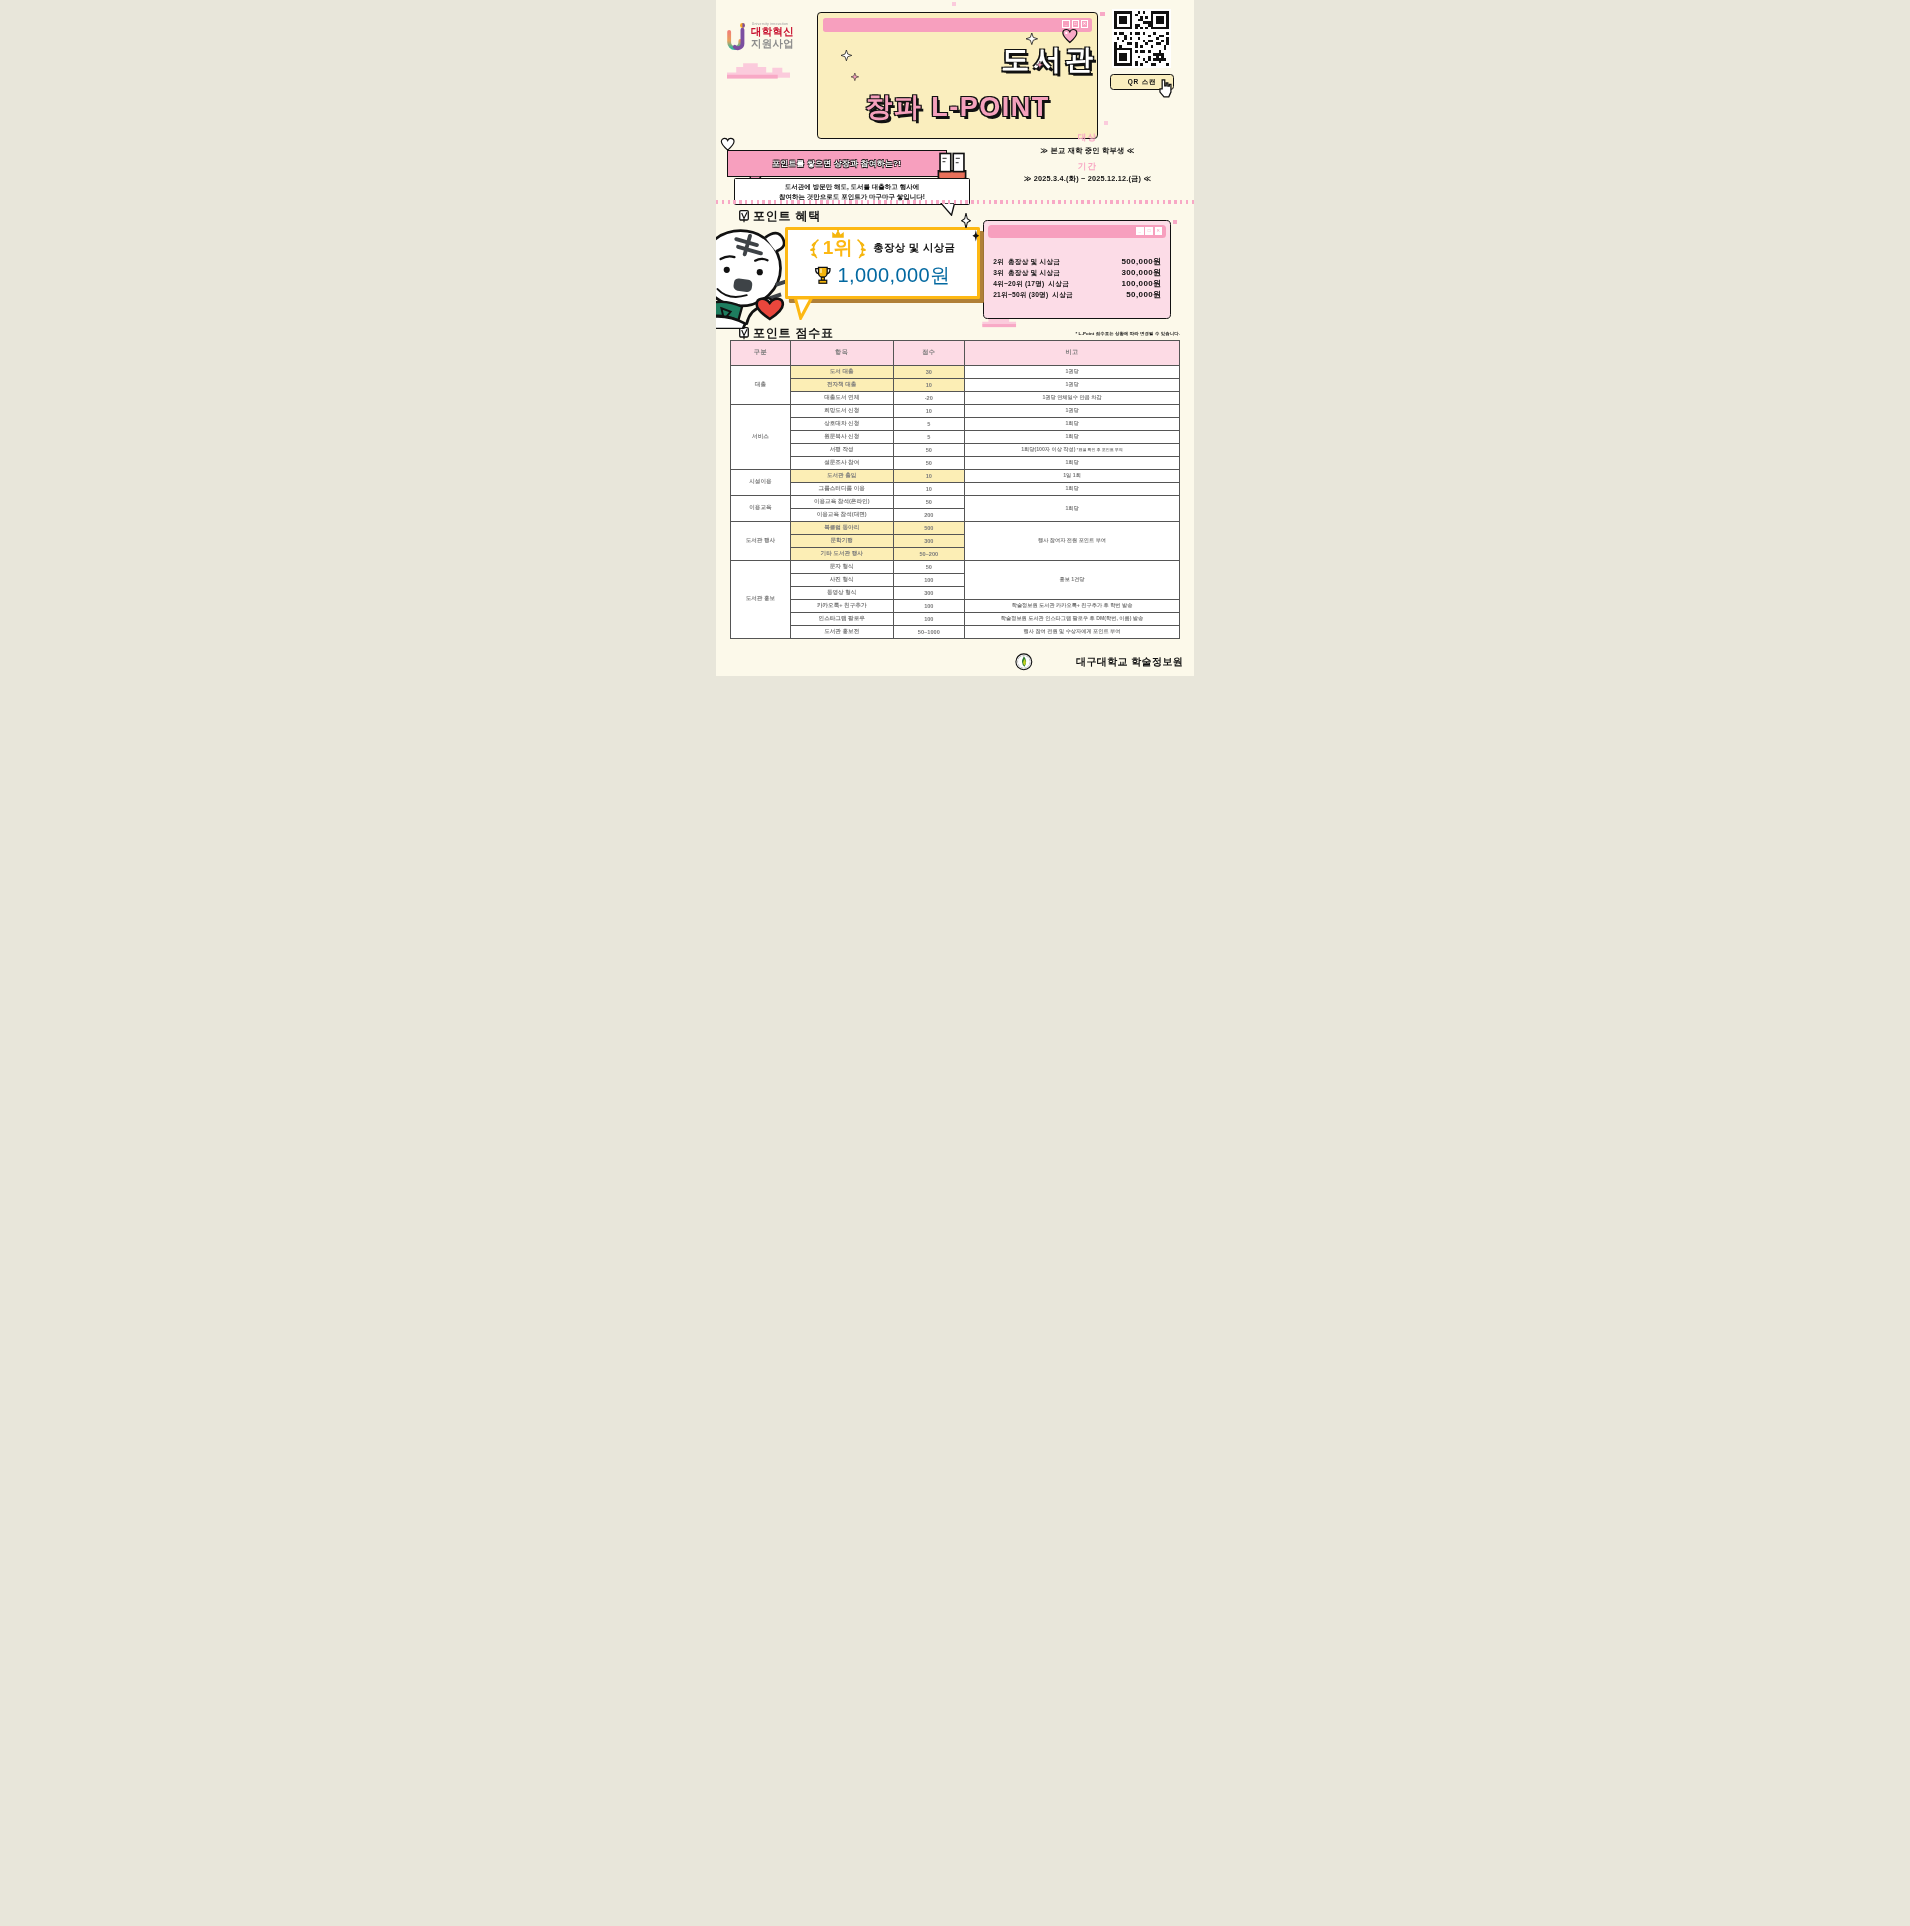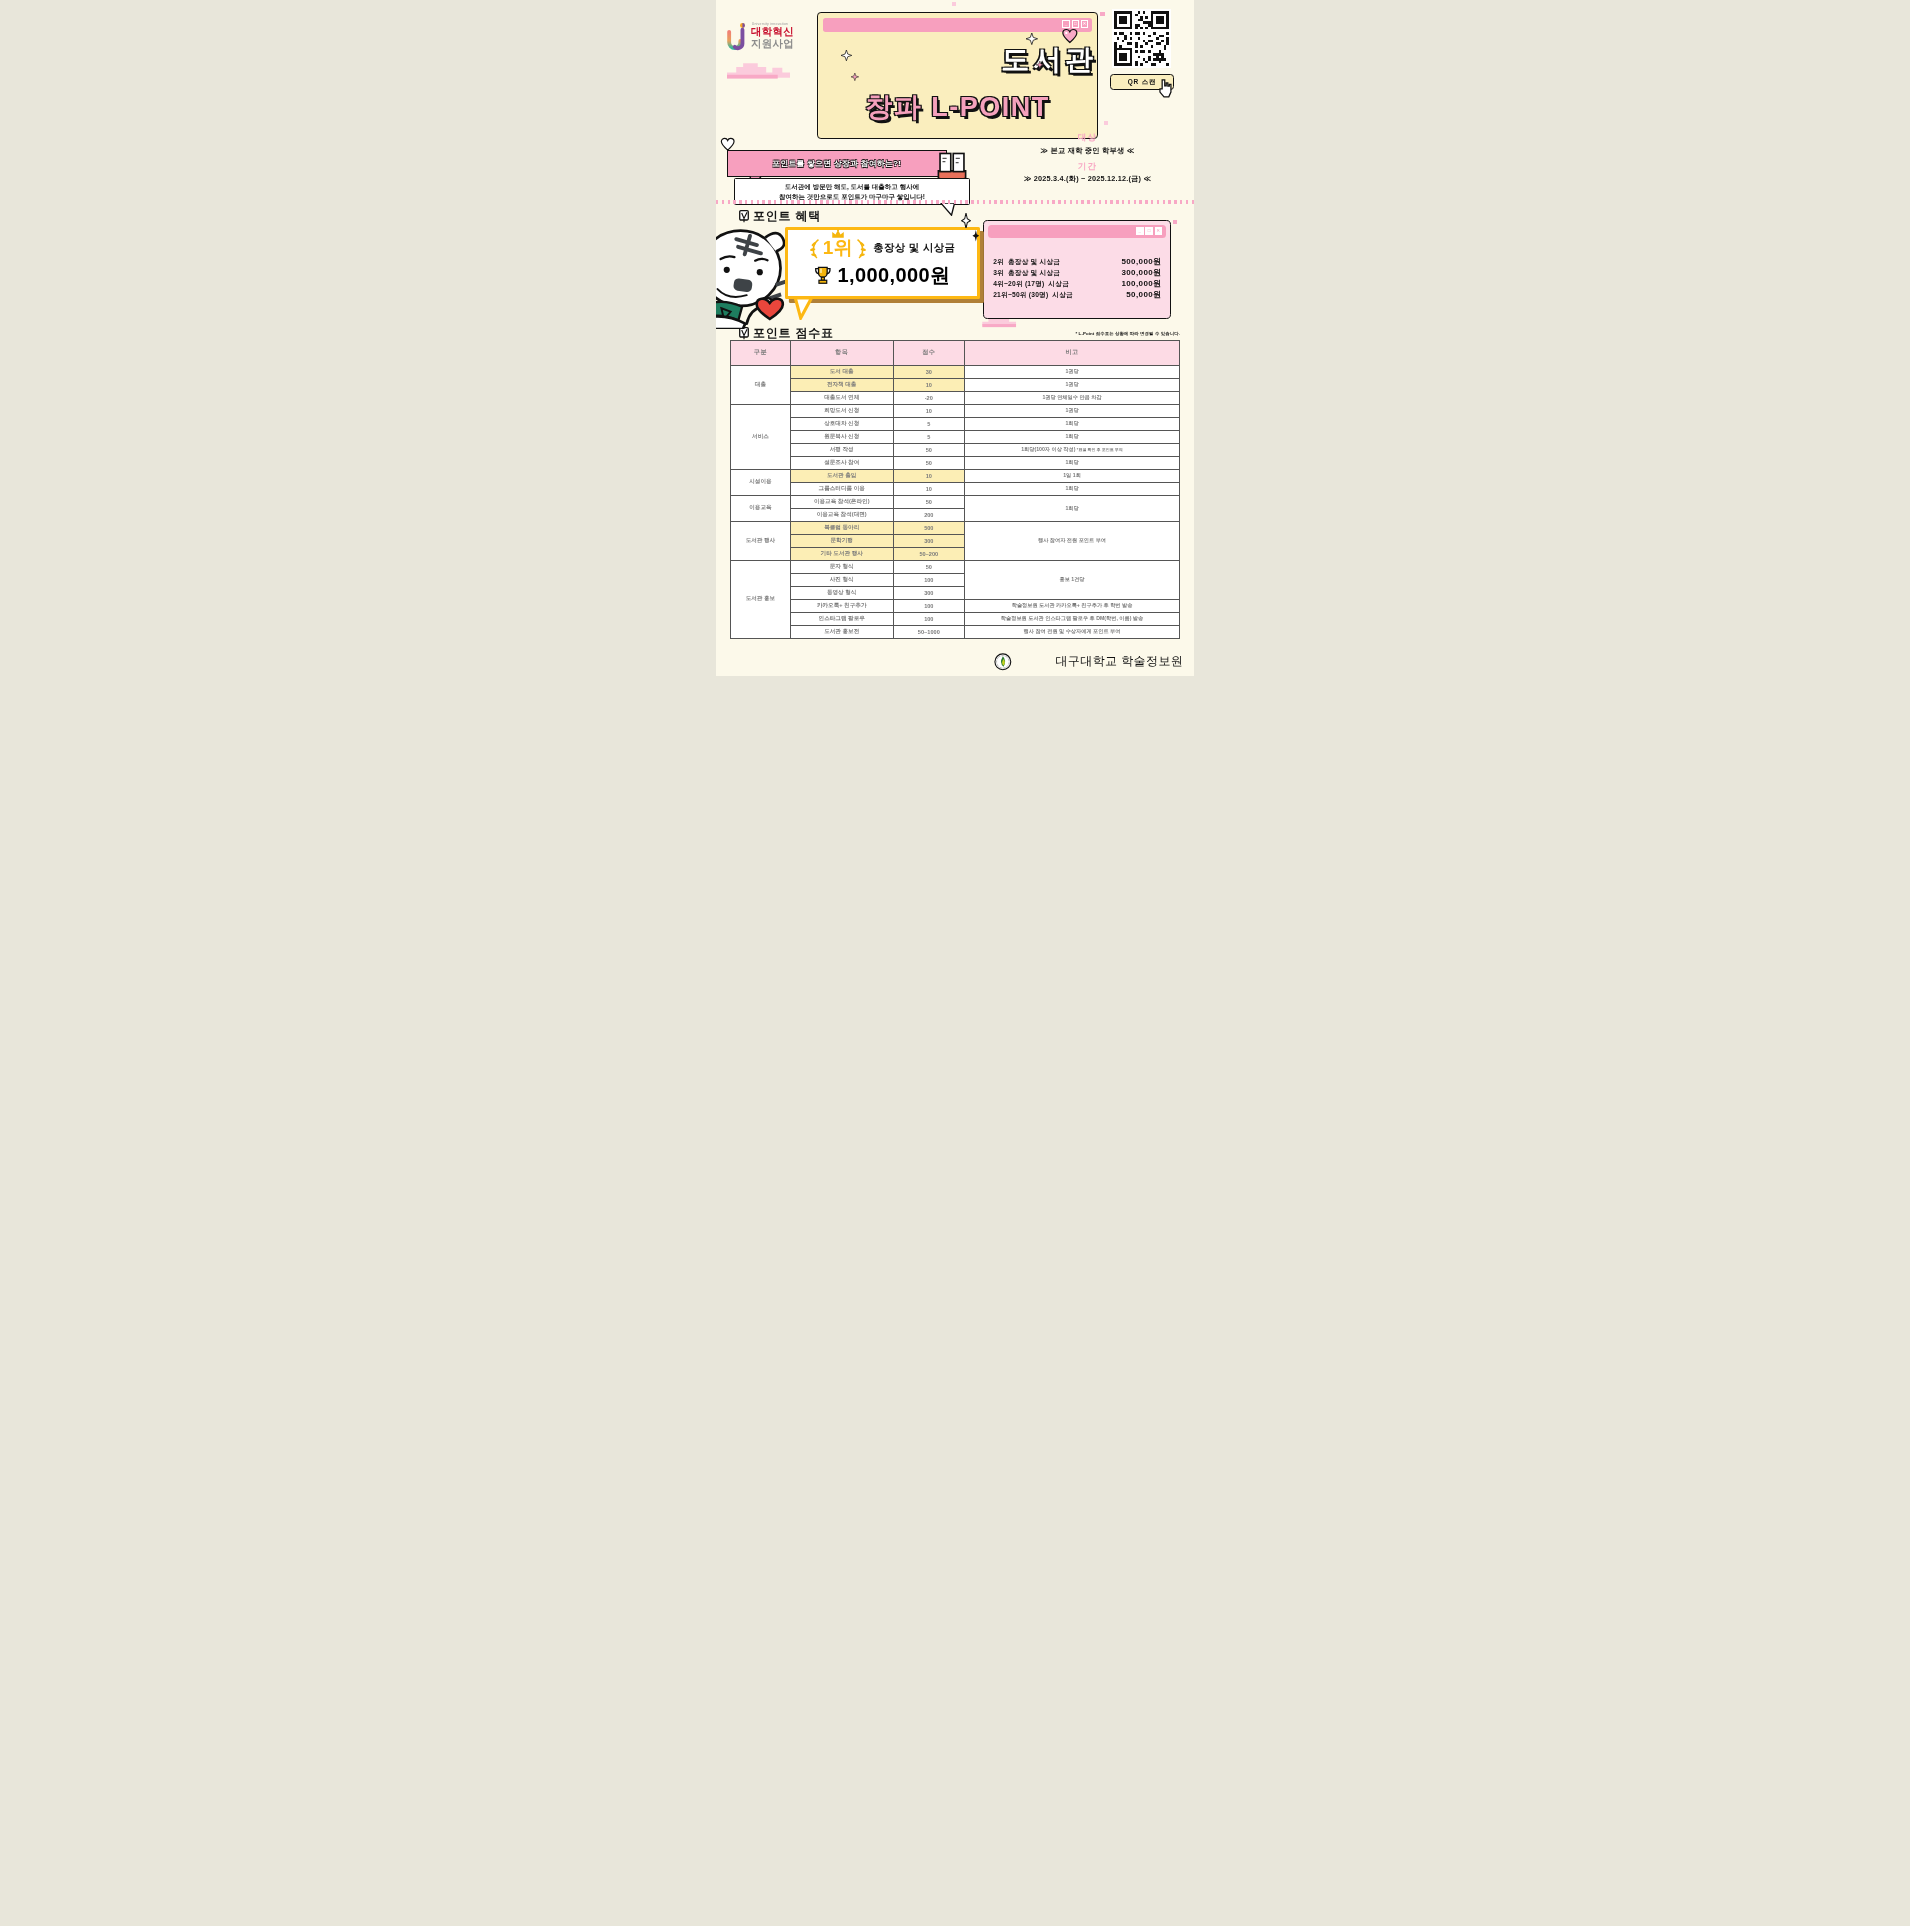--- a/index.html
+++ b/index.html
@@ -63,21 +63,21 @@
 
   
   #firstBox{left:69px;top:227px;width:195px;height:72px;background:#fff;border:3.5px solid #FDB813;border-radius:1.5px;
       box-shadow:3.9px 3.9px 0 #B08038;box-sizing:border-box;z-index:3;}
   #firstTail{left:77px;top:298px;z-index:3;}
   #firstBox .row1{display:flex;align-items:center;justify-content:center;margin-top:5.4px;gap:2.3px;}
   #firstBox .rank1{position:relative;font-size:19px;font-weight:bold;color:#FDB813;letter-spacing:0.4px;padding:0 0.8px;}
   #firstBox .rank1 svg{position:absolute;left:50%;transform:translateX(-50%);top:-6.2px;}
   #firstBox .desc{font-size:10.4px;font-weight:bold;color:#111;margin-left:4.6px;letter-spacing:0.4px;white-space:nowrap;}
   #firstBox .row2{display:flex;align-items:center;justify-content:center;gap:5.4px;margin-top:0.8px;}
-  #firstBox .amount{font-size:20px;font-weight:bold;color:#000000;letter-spacing:0.4px;}
+  #firstBox .amount{font-size:20px;font-weight:normal;color:#0369a1;letter-spacing:0.4px;}
   .laurel{width:10px;height:21.6px;}
   .laurel.r{transform:scaleX(-1);}
 
   .sparkle{position:absolute;z-index:4;}
 
   
   #prizeWin{left:267px;top:220px;width:188px;height:99px;background:#FCDCE7;border:1.5px solid #111;border-radius:4.6px;box-sizing:border-box;z-index:2;}
   #prizeWin .bar{position:absolute;left:4.2px;right:4.2px;top:4.2px;height:13px;background:#F79FBE;border-radius:3.5px;}
   #prizeWin .rows{position:absolute;left:9.2px;right:8.5px;top:21.6px;bottom:3.9px;display:flex;flex-direction:column;justify-content:center;}
   #prizeWin .prow{display:flex;align-items:baseline;white-space:nowrap;}
@@ -94,21 +94,21 @@
   #scoreTable td,#scoreTable th{border-top:1px solid #555;border-bottom:1px solid #555;border-left:0.6px solid #555;border-right:0.6px solid #555;
       text-align:center;vertical-align:middle;color:#7A7A7A;font-weight:bold;}
   #scoreTable tbody tr{height:13px;}
   #scoreTable td{font-size:5.6px;}
   #scoreTable td.r{font-size:5.2px;}
   #scoreTable td .sm{font-size:4px;}
   #scoreTable td.hl{background:#FCEEB5;}
 
   
   #footer{right:10.8px;top:653px;display:flex;align-items:center;gap:3.5px;z-index:2;}
-  #footer .org{font-size:12px;font-weight:normal;color:#111;letter-spacing:0.4px;padding-left:40px;}
+  #footer .org{font-size:10px;font-weight:bold;color:#111;letter-spacing:0.4px;padding-left:40px;}
 
   #tiger{left:-5.4px;top:223px;z-index:2;}
   #whiteHeart{left:3.9px;top:137px;}
 </style>
 </head>
 <body>
 
 <div id="page">
 
   <div id="logo" class="abs">

